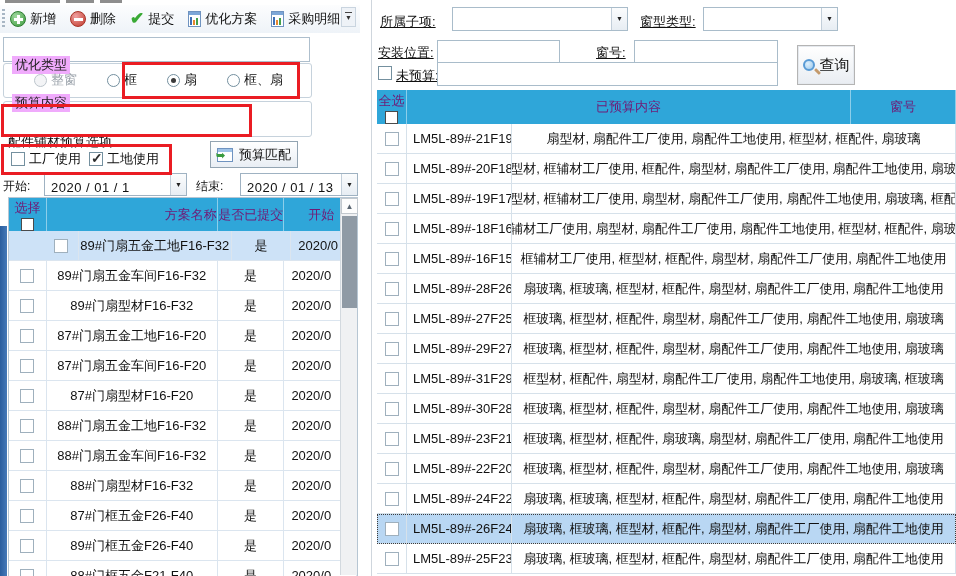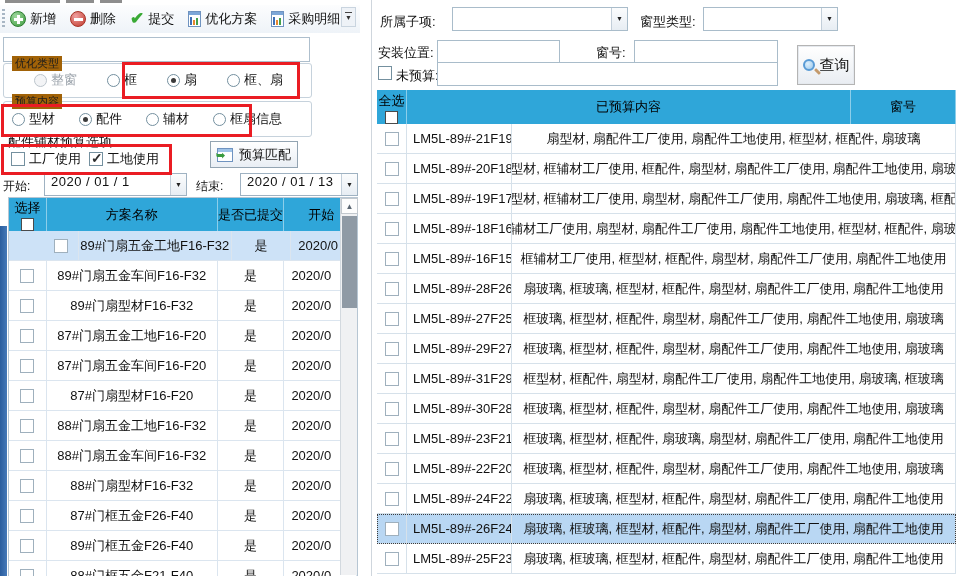--- a/index.html
+++ b/index.html
@@ -27,50 +27,50 @@
                  linear-gradient(to top,#e8882f 0 100%) 3px bottom/2px 5px no-repeat,
                  linear-gradient(to top,#44a04a 0 100%) 6px bottom/2px 7px no-repeat; }
   .caret { font-size:8px; color:#333; line-height:8px; }
   .tb-overflow { position:absolute; left:341px; top:7px; width:15px; height:20px; background:#eef2f7; border:1px solid #c9d4df; display:flex; flex-direction:column; align-items:center; justify-content:center; gap:1px; }
   .tb-overflow .bar { width:7px; height:1px; background:#444; }
   .tb-overflow .caret { font-size:7px; }
 
   
   .filter-input { position:absolute; left:3px; top:37px; width:307px; height:25px; background:#fff; border:1px solid #aebfcd; }
   .groupbox { position:absolute; border:1px solid #c6d2dc; border-radius:3px; }
-  .group-label { position:absolute; background:#a16207; padding:0 3px; font-size:11px; color:#1c1c1c; z-index:3; }
+  .group-label { position:absolute; background:#f0abfc; padding:0 3px; font-size:13px; color:#1c1c1c; z-index:3; }
   .opts { position:absolute; display:flex; align-items:center; z-index:4;text-align:right; }
   .opt { display:flex; align-items:center; gap:4px; }
   .radio { width:13px; height:13px; border:1px solid #74909f; border-radius:50%; background:#fff; position:relative; flex:none; }
   .radio.on::after { content:''; position:absolute; left:3px; top:3px; width:5px; height:5px; border-radius:50%; background:#3b3b3b; }
   .radio.dis { border-color:#bcc5cc; background:#f3f4f6; }
   .check { width:14px; height:14px; border:1px solid #74909f; background:#fff; position:relative; flex:none; }
   .check.on::after { content:'✓'; position:absolute; left:1px; top:-3px; font-size:14px; font-weight:bold; color:#2e2e2e; }
   .opt-t { font-size:13px; }
   .dis-t { color:#9aa2aa; }
   .plain-label { position:absolute; font-size:13px; color:#111; z-index:2; }
 
   .redbox { position:absolute; border:3px solid #ea1c23; z-index:6; pointer-events:none; }
 
   .match-btn { position:absolute; left:210px; top:141px; width:88px; height:27px; border:1px solid #93a4b2; background:linear-gradient(#ffffff,#e9eef4); display:flex; align-items:center; justify-content:center; gap:6px; font-size:13px; }
   .ico-match { width:16px; height:14px; background:#fff; border:1px solid #6f93c0; position:relative; }
   .ico-match::before { content:''; position:absolute; left:0; top:0; right:0; height:3px; background:#9fc3e8; }
   .ico-match::after { content:'➥'; position:absolute; left:-2px; top:0px; color:#3a9b3f; font-size:11px; font-weight:bold; }
 
   .date-label { position:absolute; top:178px; font-size:12px; }
-  .date-combo { position:absolute; top:173px; height:23px; border:1px solid #9fb2c2; background:#fff; display:flex; align-items:flex-start; }
+  .date-combo { position:absolute; top:173px; height:23px; border:1px solid #9fb2c2; background:#fff; display:flex; align-items:flex-end; }
   .date-value { flex:1; padding-left:6px; font-size:13px; letter-spacing:0.5px; white-space:nowrap; overflow:hidden; }
   .dd-btn { width:16px; height:100%; border-left:1px solid #c2ced9; background:linear-gradient(#fbfcfd,#e7edf3); display:flex; align-items:center; justify-content:center; flex:none; }
   .dd-btn .caret { font-size:7px; color:#222; }
 
   
-  .th-blue { background:#2fa6d9; color:#000000; }
+  .th-blue { background:#2fa6d9; color:#701a75; }
   .lt { position:absolute; left:8px; top:197px; width:350px; height:379px; border:1px solid #b7c6d3; border-bottom:none; overflow:hidden; background:#fff; }
   .lt-head { display:flex; height:33px; }
-  .lt-head .hc { display:flex; align-items:center; justify-content:center; font-size:13px; border-right:1px solid rgba(255,255,255,.45); }
+  .lt-head .hc { display:flex; align-items:center; justify-content:flex-end; font-size:13px; border-right:1px solid rgba(255,255,255,.45); }
   .hc-sel { width:38px; flex-direction:column; justify-content:flex-start; padding-top:1px; gap:1px; }
   .hcb { width:13px; height:13px; background:#fff; border:1px solid #4a4a4a; }
   .hc-name { width:172px;font-family:Liberation Mono, monospace; }
   .hc-sub { width:67px; }
   .hc-start { width:73px; justify-content:flex-start !important; padding-left:24px; }
   .lt-row { display:flex; height:30px; border-bottom:1px solid #dbe5ef; background:#fff; }
   .lt-row.sel { background:#cde2f7;padding-left:36px; }
   .lt-c { display:flex; align-items:center; justify-content:center; font-size:13px; border-right:1px solid #dbe5ef; overflow:hidden; white-space:nowrap; }
   .c-sel { width:38px; }
   .c-name { width:172px; }
@@ -89,21 +89,21 @@
   .hc-wno { width:105px; }
   .hc-content { flex:1; }
   .rt-row { display:flex; height:30px; border-bottom:1px solid #d6e1ea; background:#fff; position:relative; }
   .rt-row.sel { background:#b9d7f3; outline:1px dotted #3c3c3c; outline-offset:-1px; }
   .rt-c { display:flex; align-items:center; font-size:13px; border-right:1px solid #d6e1ea; overflow:hidden; white-space:nowrap; }
   .c-all { width:30px; justify-content:center; }
   .c-wno { width:105px; padding-left:6px; }
   .c-content { flex:1; justify-content:center; padding:8px 4px; }
 
   
-  .r-label { position:absolute; font-size:13px; color:#111; }
+  .r-label { position:absolute; font-size:13px; color:#111;text-decoration:underline; }
   .combo { position:absolute; height:24px; border:1px solid #a9bcca; background:#fff; display:flex; }
   .combo .val { flex:1; }
   .tinput { position:absolute; height:24px; border:1px solid #a9bcca; background:#fff; font-size:13px; padding:0 4px; font-family:inherit; }
   .nb-check { position:absolute; left:378px; top:66px; }
   .query-btn { position:absolute; left:797px; top:45px; width:58px; height:40px; border:1px solid #b4b4b4; background:linear-gradient(#ffffff,#e9edf2); display:flex; align-items:center; justify-content:center; gap:5px; font-size:15px; box-shadow:0 0 0 1px #e5e9ee inset; }
   .mag { width:12px; height:12px; border:2px solid #5a9bd5; border-radius:50%; position:relative; background:radial-gradient(circle at 35% 35%,#dff0fc,#9cc9ec); flex:none; }
   .mag::after { content:''; position:absolute; left:9px; top:9px; width:7px; height:3px; background:#c49a6c; transform:rotate(45deg); border-radius:1px; }
 
   .splitter { position:absolute; left:371px; top:0; width:1px; height:576px; background:#cfd6dd; }
   .blue-strip { position:absolute; left:0; top:226px; width:7px; height:350px; background:linear-gradient(to right,#2a5d9e,#4579b8); }
@@ -164,38 +164,20 @@
         <span class="opt-t">扇</span>
       </label>
       <label class="opt">
         <span class="radio"></span>
         <span class="opt-t">框、扇</span>
       </label>
     </div>
 
   <span class="group-label" style="left:12px;top:94px;">预算内容</span>
   <div class="groupbox" style="left:3px;top:101px;width:309px;height:36px;"></div>
-  <div class="opts" style="left:12px;top:110px;gap:24px;">
-      <label class="opt">
-        <span class="radio"></span>
-        <span class="opt-t">型材</span>
-      </label>
-      <label class="opt">
-        <span class="radio on"></span>
-        <span class="opt-t">配件</span>
-      </label>
-      <label class="opt">
-        <span class="radio"></span>
-        <span class="opt-t">辅材</span>
-      </label>
-      <label class="opt">
-        <span class="radio"></span>
-        <span class="opt-t">框扇信息</span>
-      </label>
-    </div>
 
   <span class="plain-label" style="left:8px;top:133px;">配件辅材预算选项</span>
   <div class="opts" style="left:11px;top:150px;gap:8px;">
       <label class="opt">
         <span class="check"></span>
         <span class="opt-t">工厂使用</span>
       </label>
       <label class="opt">
         <span class="check on"></span>
         <span class="opt-t">工地使用</span>

